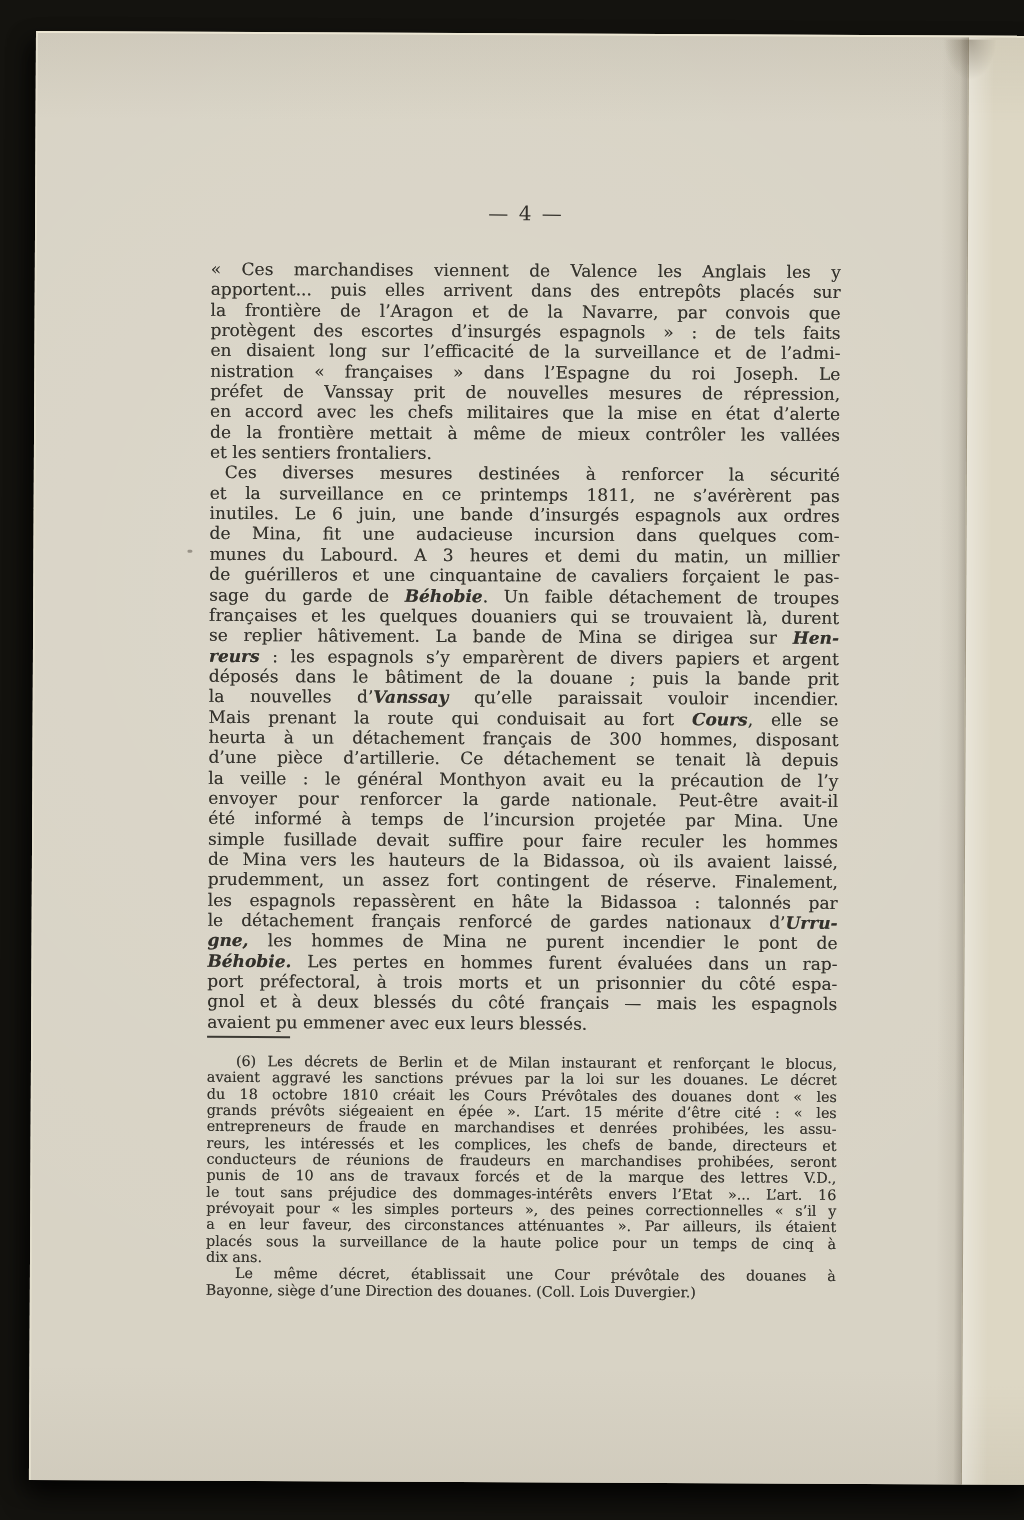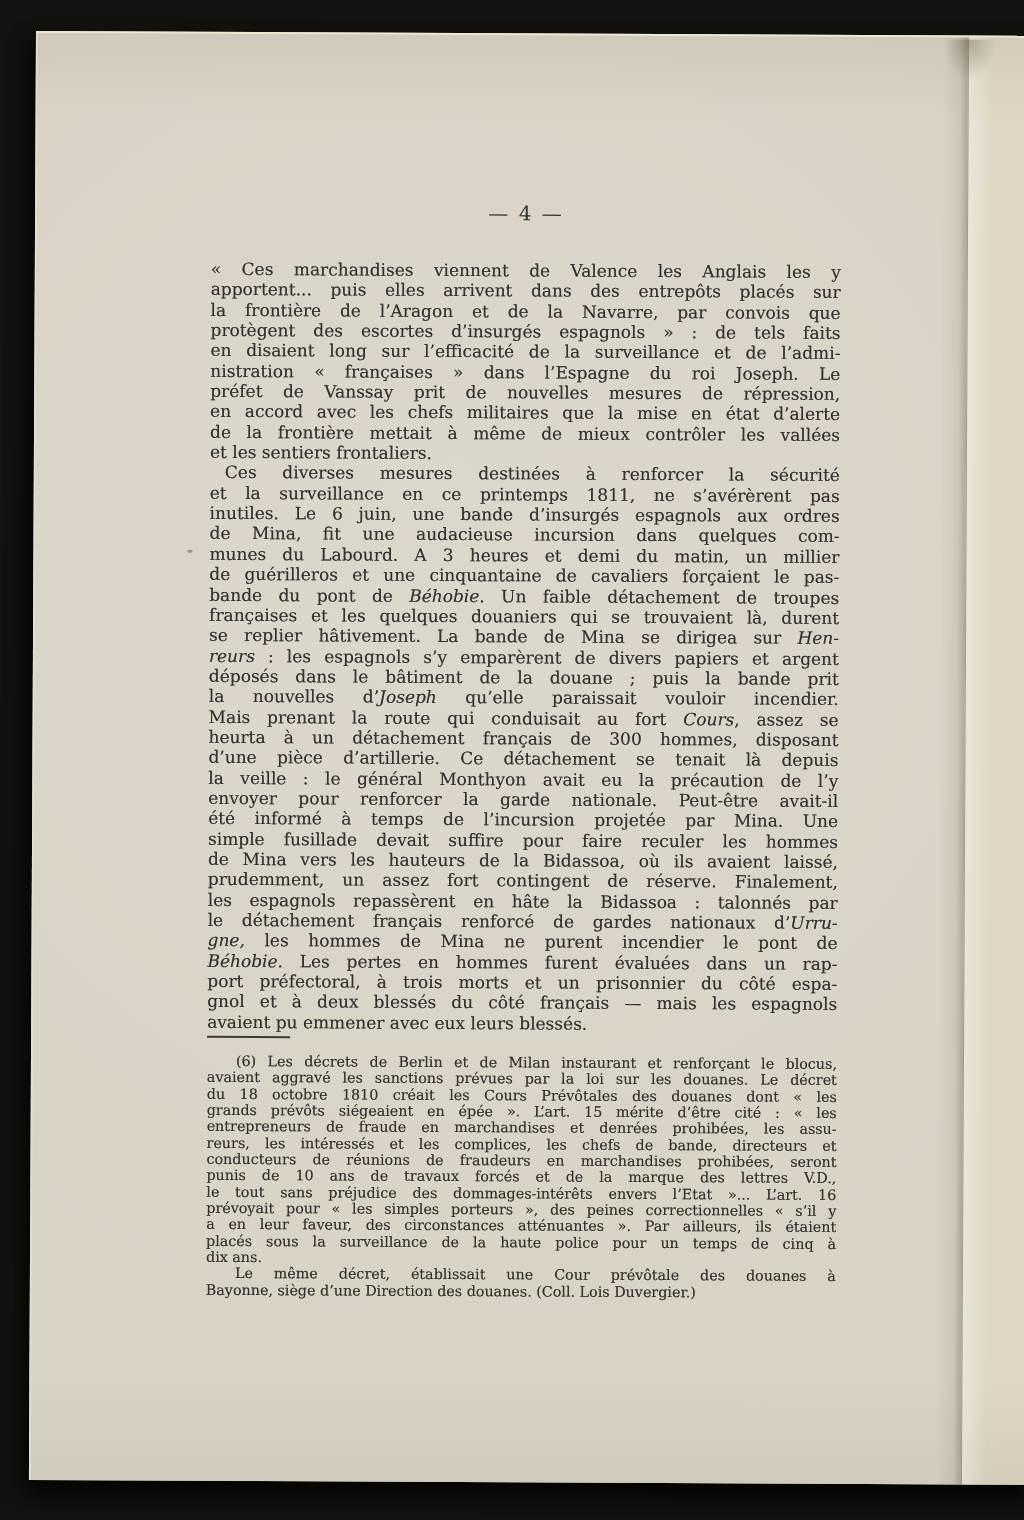--- a/index.html
+++ b/index.html
@@ -87,21 +87,21 @@
   .tline{
     text-align:justify;
     text-align-last:justify;
     white-space:normal;
   }
   .tline.lastline{
     text-align-last:left;
   }
   .para.body-indent .tline:first-child{ text-indent:15px; }
   .para.fn-indent .tline:first-child{ text-indent:29px; }
-  .it{ font-style:italic; }
+  .it{ font-style:italic;font-weight:bold; }
   .fn-divider{
     position:absolute;
     left:174px;top:1002px;
     width:83px;height:2px;
     background:var(--divider);
   }
   .speck{
     position:absolute;
     left:152px;top:516px;
     width:5px;height:3px;
@@ -129,27 +129,27 @@
           <div class="tline"><span>de la frontière mettait à même de mieux contrôler les vallées</span></div>
           <div class="tline lastline"><span>et les sentiers frontaliers.</span></div>
         </div>
       <div class="para body-indent">
           <div class="tline"><span>Ces diverses mesures destinées à renforcer la sécurité</span></div>
           <div class="tline"><span>et la surveillance en ce printemps 1811, ne s’avérèrent pas</span></div>
           <div class="tline"><span>inutiles. Le 6 juin, une bande d’insurgés espagnols aux ordres</span></div>
           <div class="tline"><span>de Mina, fit une audacieuse incursion dans quelques com-</span></div>
           <div class="tline"><span>munes du Labourd. A 3 heures et demi du matin, un millier</span></div>
           <div class="tline"><span>de guérilleros et une cinquantaine de cavaliers forçaient le pas-</span></div>
-          <div class="tline"><span>bande du pont de </span><span class="it">Béhobie</span><span>. Un faible détachement de troupes</span></div>
+          <div class="tline"><span>sage du garde de </span><span class="it">Béhobie</span><span>. Un faible détachement de troupes</span></div>
           <div class="tline"><span>françaises et les quelques douaniers qui se trouvaient là, durent</span></div>
           <div class="tline"><span>se replier hâtivement. La bande de Mina se dirigea sur </span><span class="it">Hen-</span></div>
           <div class="tline"><span class="it">reurs</span><span> : les espagnols s’y emparèrent de divers papiers et argent</span></div>
           <div class="tline"><span>déposés dans le bâtiment de la douane ; puis la bande prit</span></div>
-          <div class="tline"><span>la nouvelles d’</span><span class="it">Joseph</span><span> qu’elle paraissait vouloir incendier.</span></div>
-          <div class="tline"><span>Mais prenant la route qui conduisait au fort </span><span class="it">Cours</span><span>, assez se</span></div>
+          <div class="tline"><span>la nouvelles d’</span><span class="it">Vanssay</span><span> qu’elle paraissait vouloir incendier.</span></div>
+          <div class="tline"><span>Mais prenant la route qui conduisait au fort </span><span class="it">Cours</span><span>, elle se</span></div>
           <div class="tline"><span>heurta à un détachement français de 300 hommes, disposant</span></div>
           <div class="tline"><span>d’une pièce d’artillerie. Ce détachement se tenait là depuis</span></div>
           <div class="tline"><span>la veille : le général Monthyon avait eu la précaution de l’y</span></div>
           <div class="tline"><span>envoyer pour renforcer la garde nationale. Peut-être avait-il</span></div>
           <div class="tline"><span>été informé à temps de l’incursion projetée par Mina. Une</span></div>
           <div class="tline"><span>simple fusillade devait suffire pour faire reculer les hommes</span></div>
           <div class="tline"><span>de Mina vers les hauteurs de la Bidassoa, où ils avaient laissé,</span></div>
           <div class="tline"><span>prudemment, un assez fort contingent de réserve. Finalement,</span></div>
           <div class="tline"><span>les espagnols repassèrent en hâte la Bidassoa : talonnés par</span></div>
           <div class="tline"><span>le détachement français renforcé de gardes nationaux d’</span><span class="it">Urru-</span></div>

